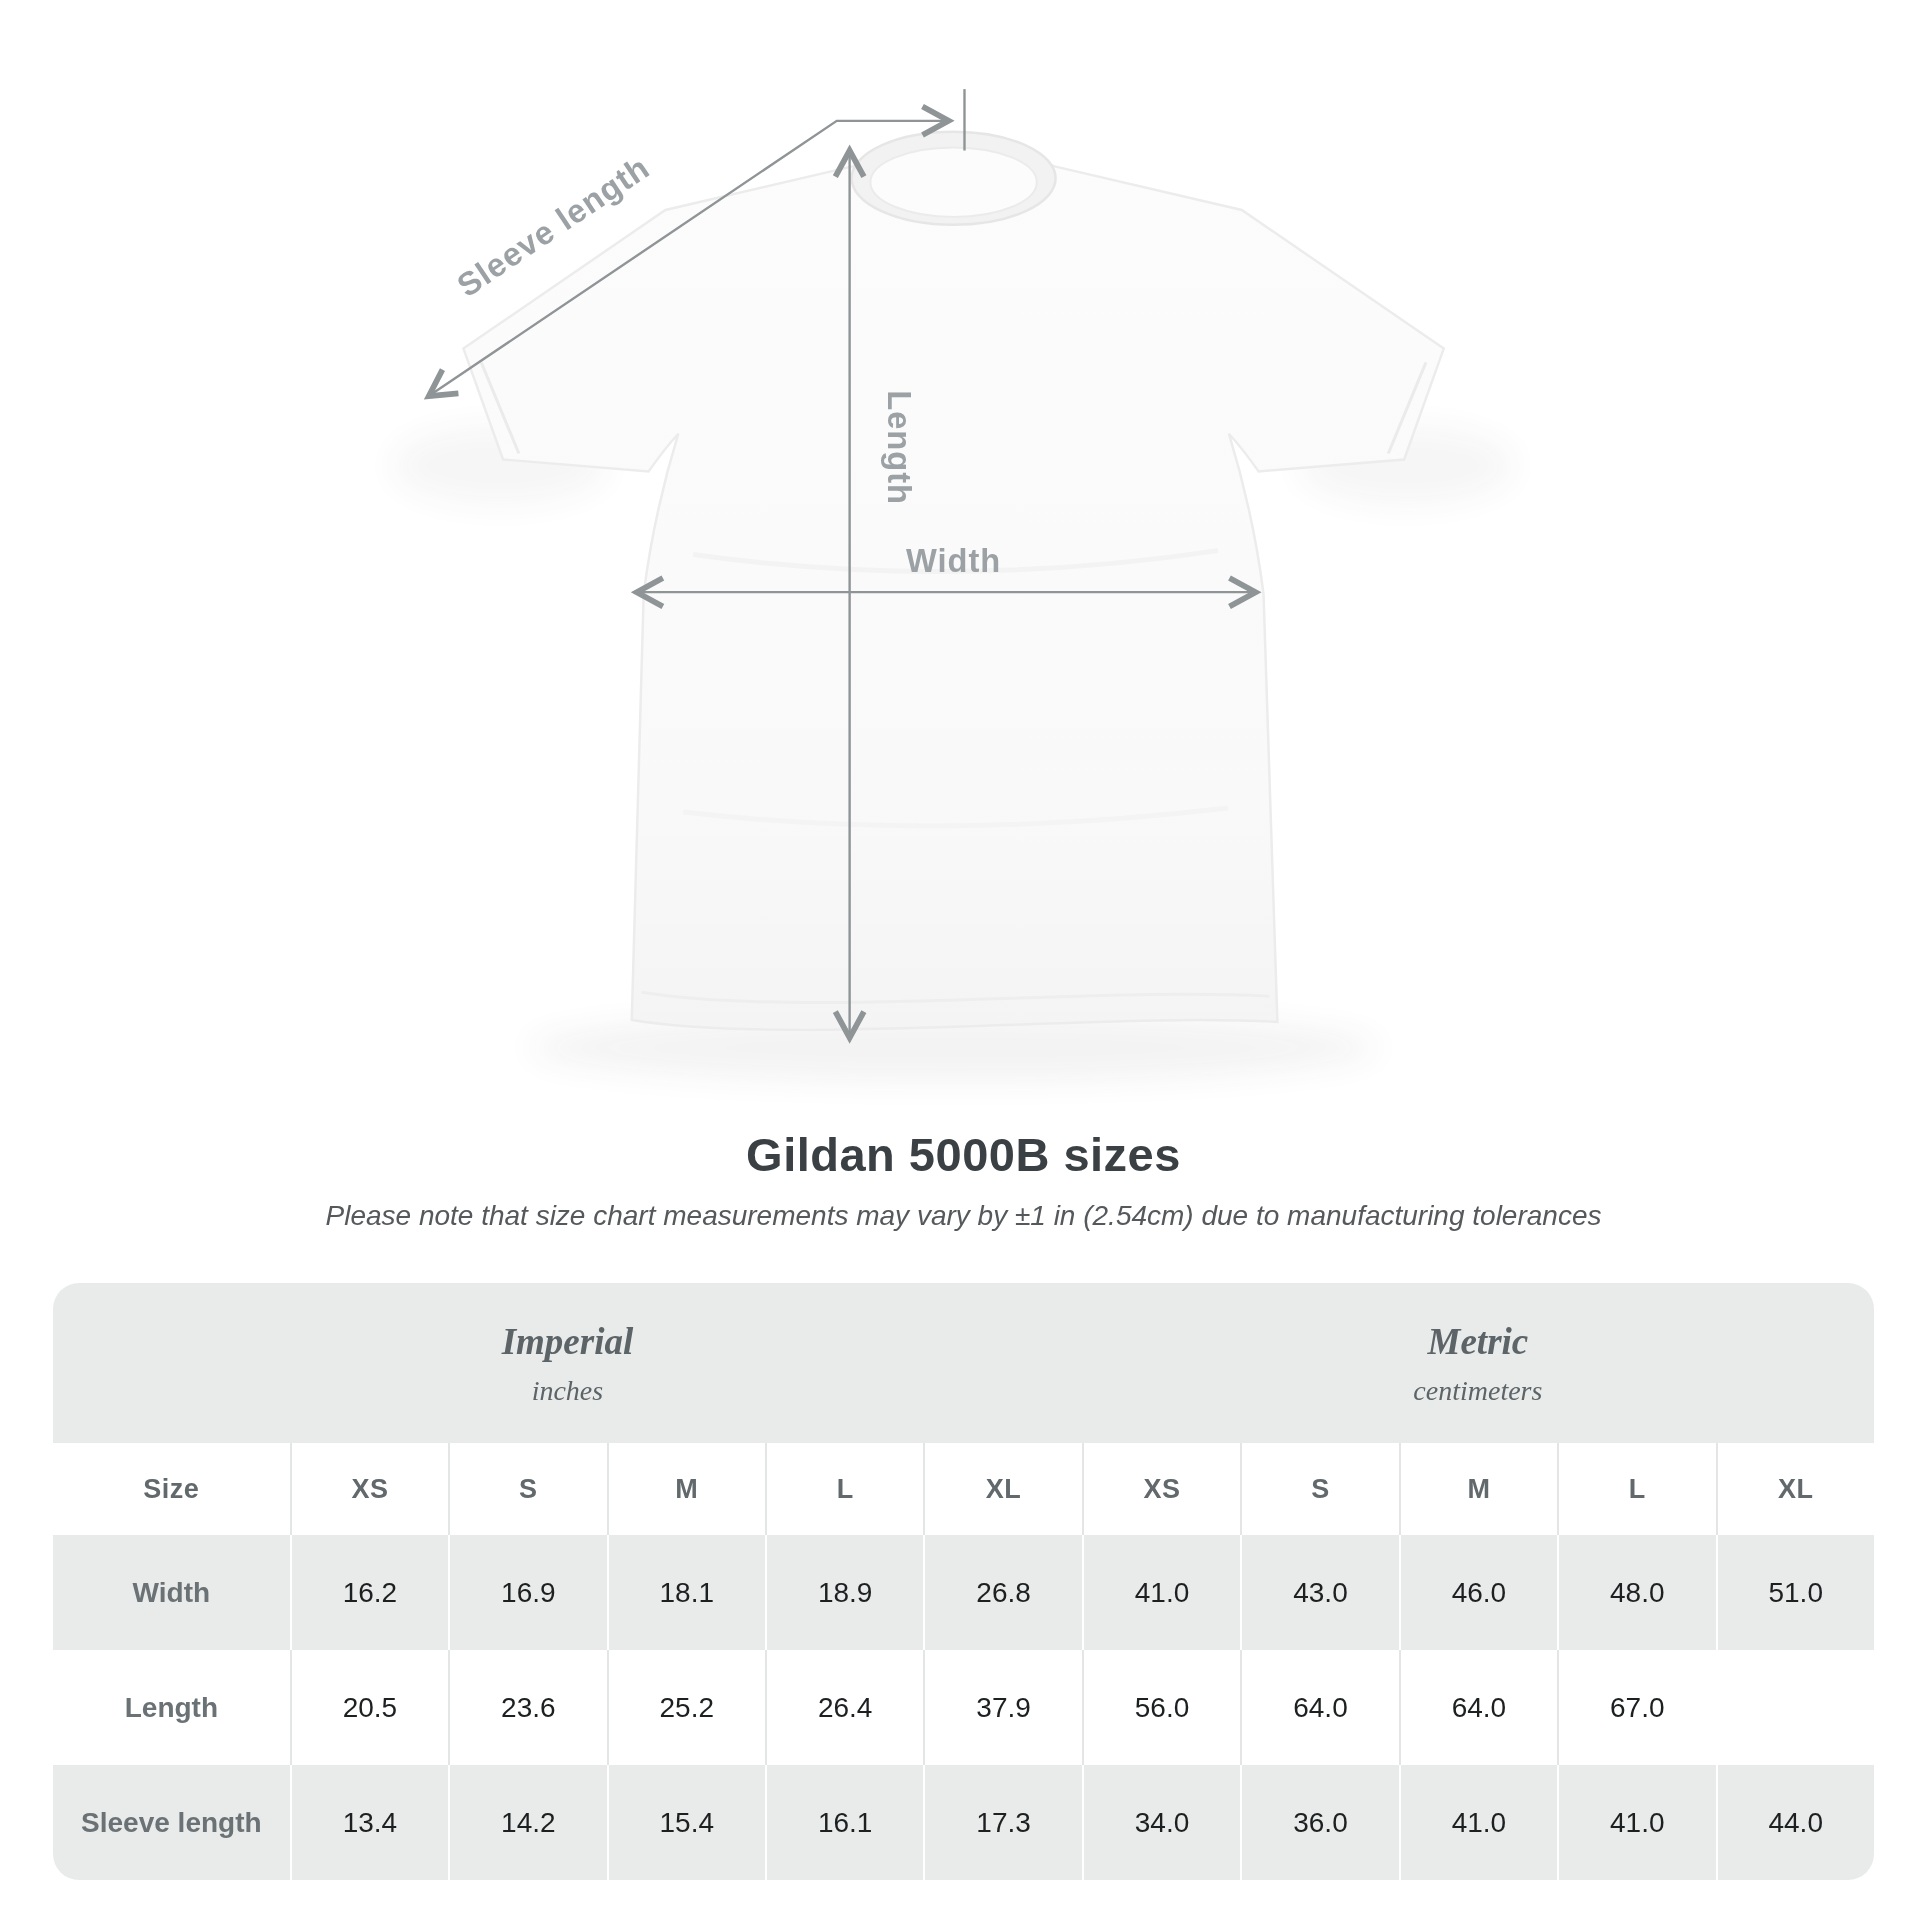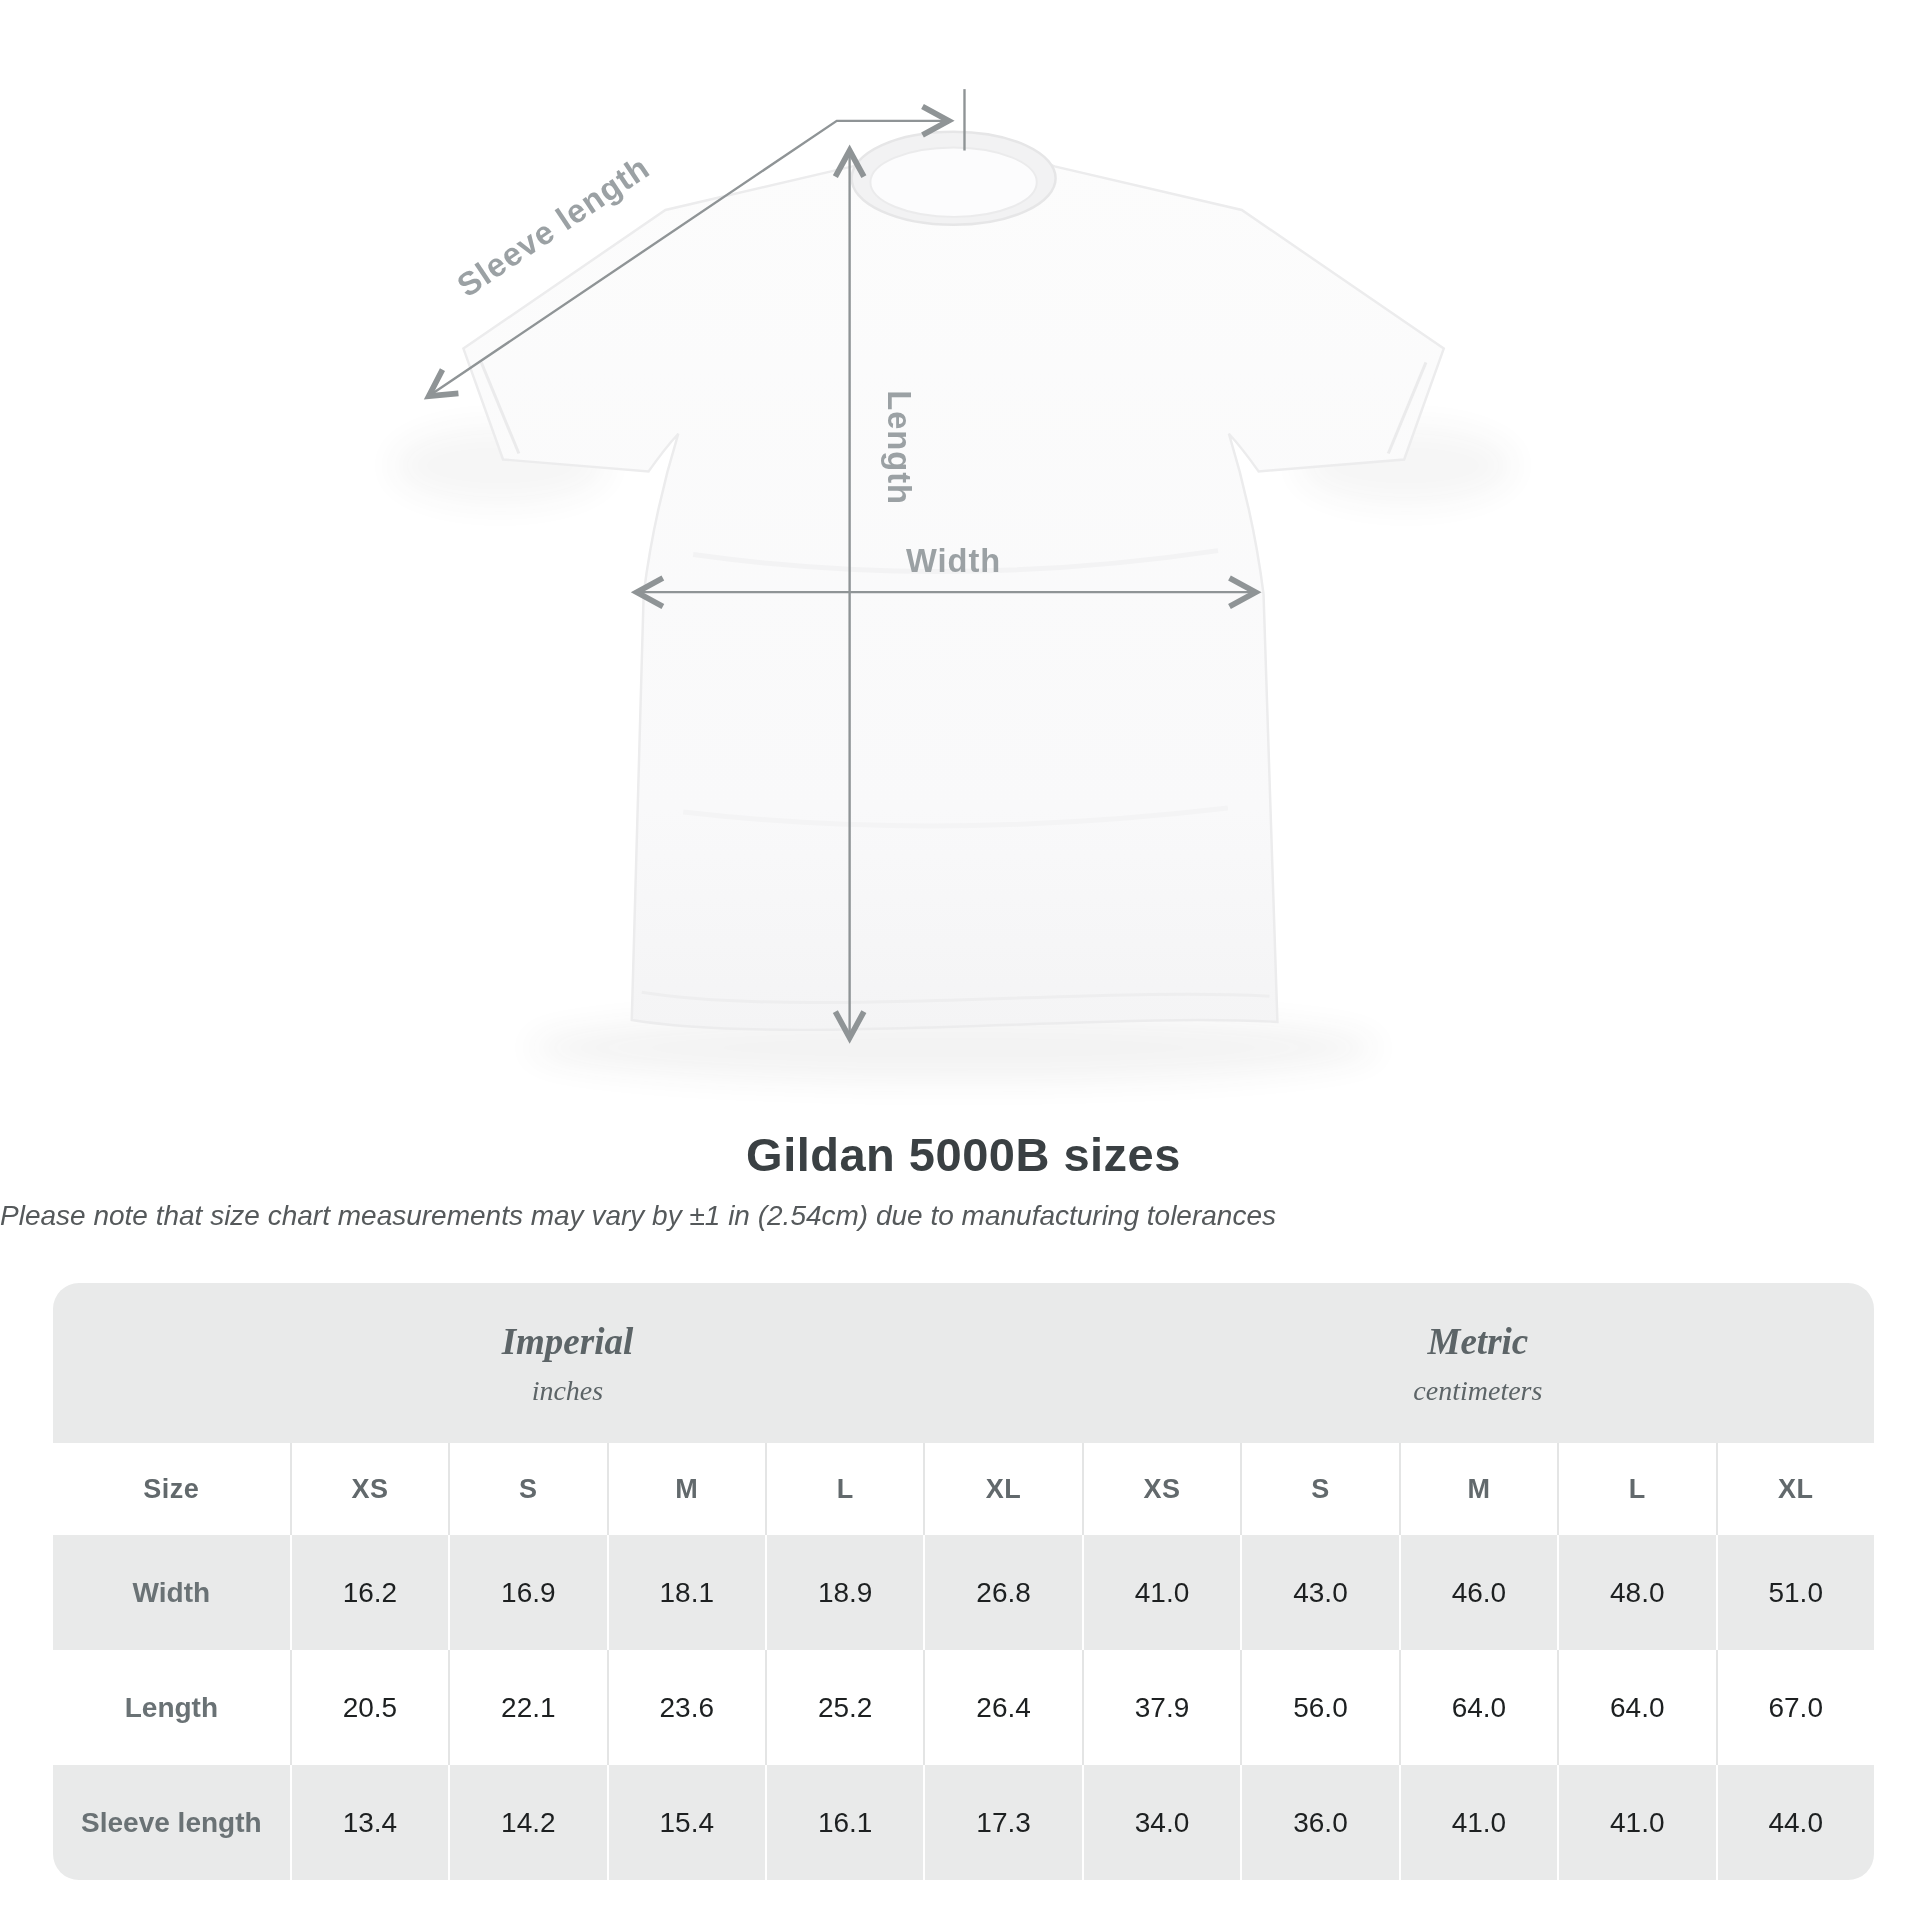--- a/index.html
+++ b/index.html
@@ -12,21 +12,21 @@
   .hero{position:relative;width:1927px;height:1117px;}
   .hero svg{display:block;}
   svg text{font-family:"Liberation Sans",sans-serif;}
   .annot-label{font-weight:bold;font-size:33px;fill:#9ba1a4;letter-spacing:1px;}
   
   .title{
     margin-top:10px;text-align:center;
     font-size:47px;font-weight:bold;color:#3a4043;letter-spacing:0.5px;
   }
   .note{
-    margin-top:18px;text-align:left;
+    margin-top:18px;text-align:center;
     font-size:28px;font-style:italic;color:#55595b;
   }
   
   .size-table{
     margin:51px 53px 0 53px;
     border-radius:26px;overflow:hidden;
     background:#ffffff;
   }
   .trow{display:grid;grid-template-columns:13% repeat(10, 8.7%);}
   .group-row{background:#e9eaea;height:160px;}
@@ -164,21 +164,20 @@
     <div class="cell">41.0</div>
     <div class="cell">43.0</div>
     <div class="cell">46.0</div>
     <div class="cell">48.0</div>
     <div class="cell">51.0</div>
   </div>
 
   <div class="trow data-row">
     <div class="cell label-cell">Length</div>
     <div class="cell">20.5</div>
-    <div class="cell">22.1</div>
     <div class="cell">23.6</div>
     <div class="cell">25.2</div>
     <div class="cell">26.4</div>
     <div class="cell">37.9</div>
     <div class="cell">56.0</div>
     <div class="cell">64.0</div>
     <div class="cell">64.0</div>
     <div class="cell">67.0</div>
   </div>
 

